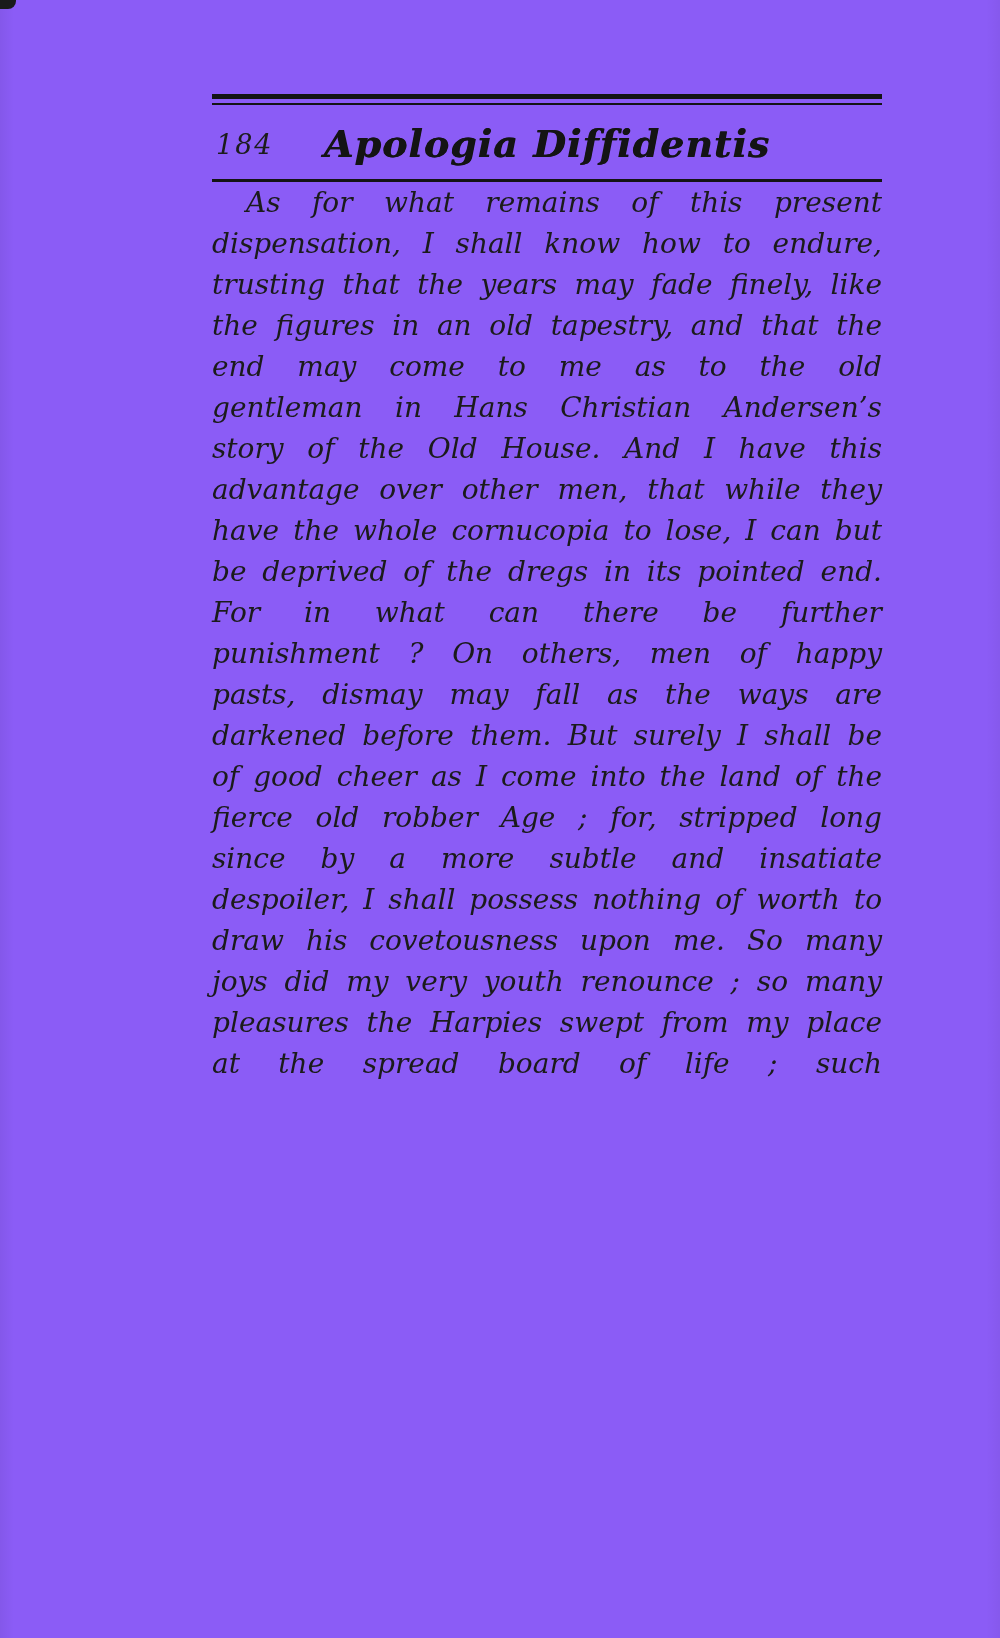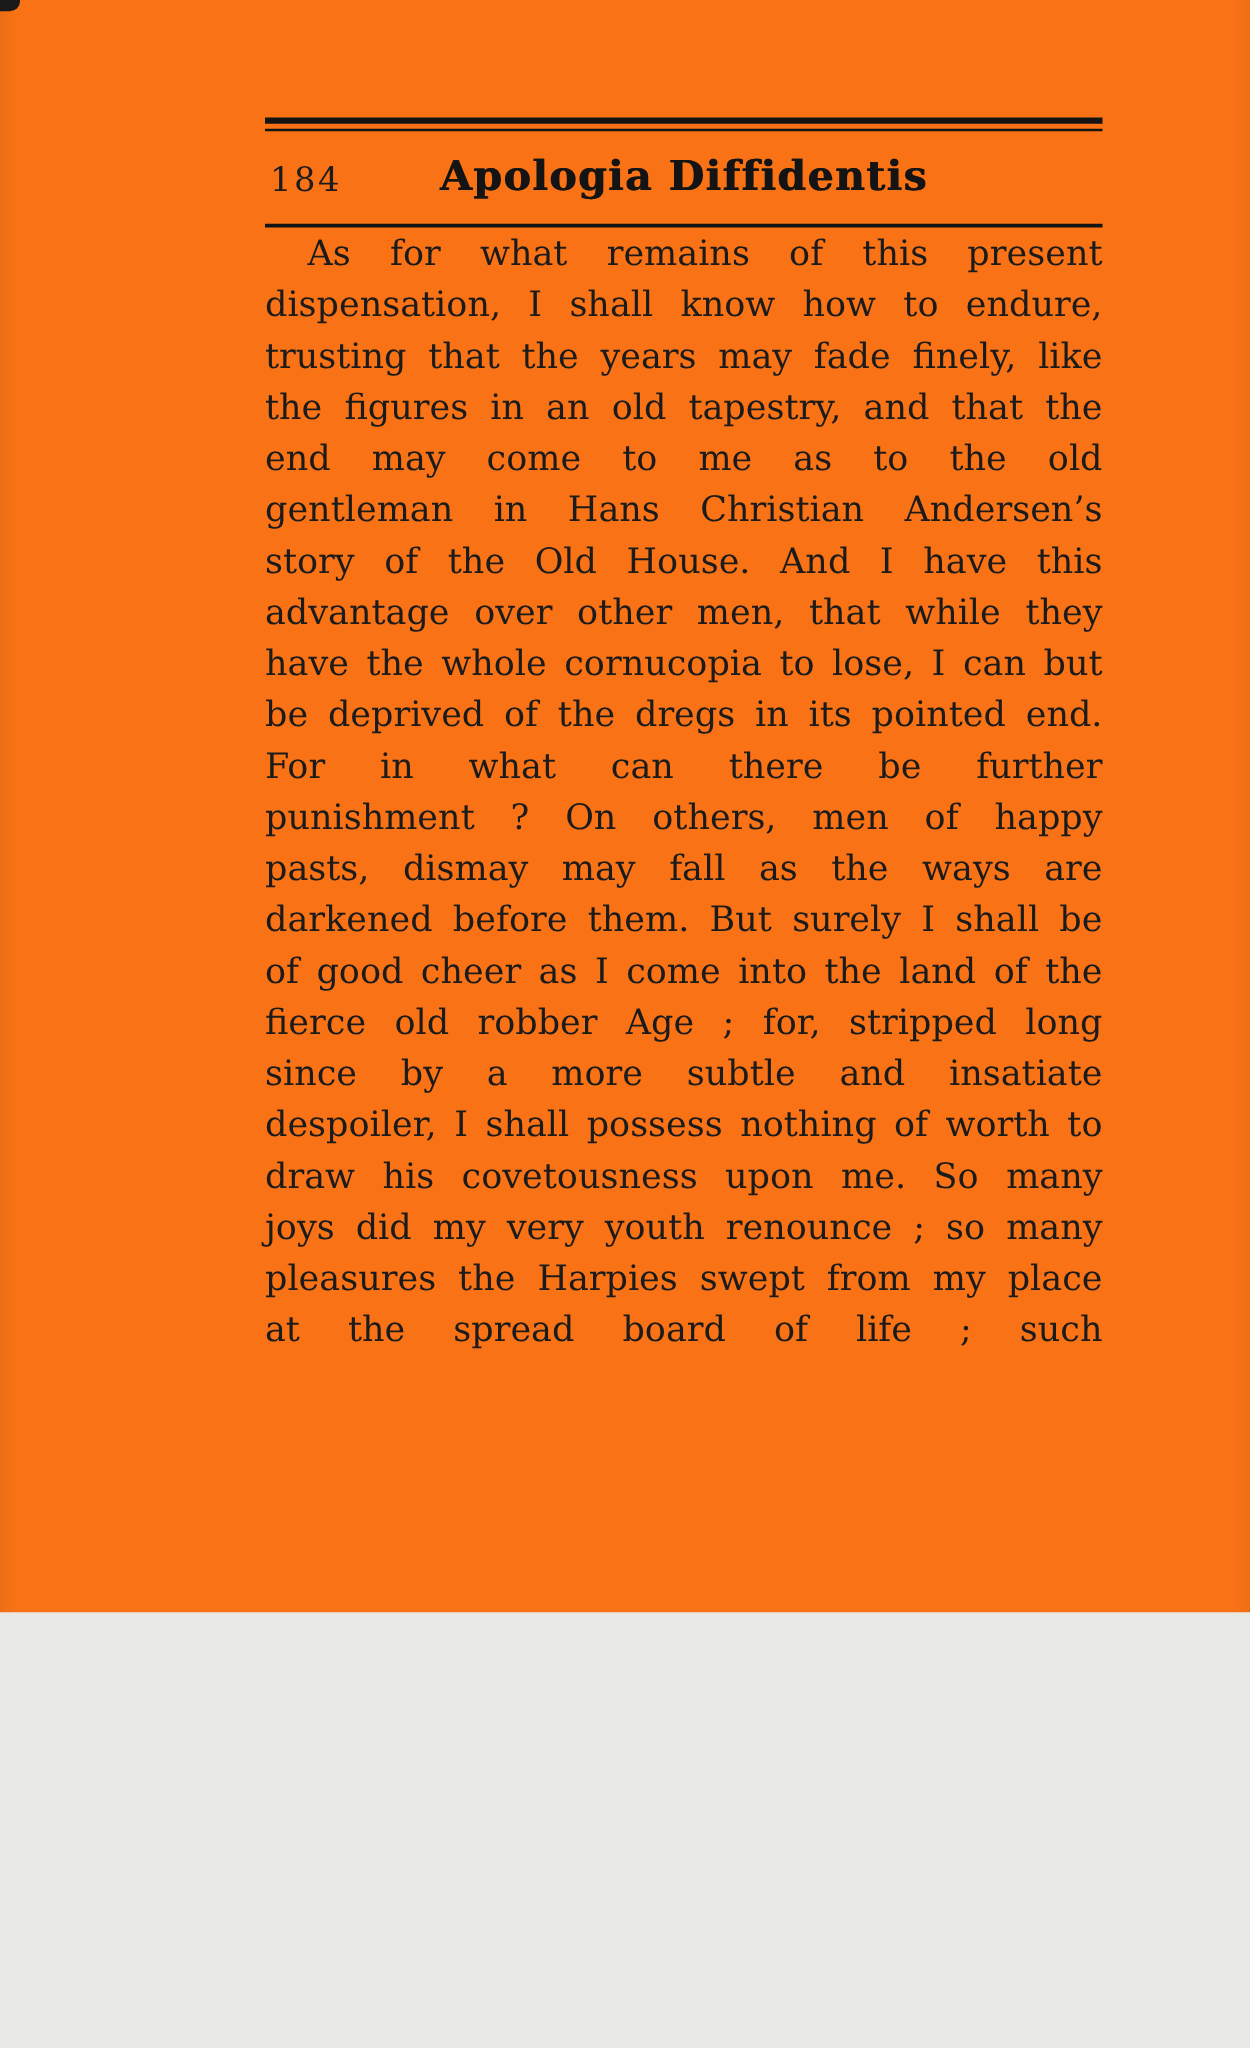--- a/index.html
+++ b/index.html
@@ -3,26 +3,27 @@
 <meta charset="utf-8">
 <style>
   html, body {
     margin: 0;
     padding: 0;
     background: #e8e8e4;
   }
   .page {
     position: relative;
     width: 1000px;
-    height: 1290px;
+    height: 1638px;
     margin: 0 auto;
-    background: #f97316;
+    background: #8b5cf6;
     overflow: hidden;
     font-family: "DejaVu Serif", "Liberation Serif", serif;
     color: #1b1b1b;
+    font-style: italic;
   }
   
   .page::before {
     content: "";
     position: absolute;
     inset: 0;
     background: linear-gradient(90deg, rgba(0,0,0,0.05) 0px, rgba(0,0,0,0) 14px, rgba(0,0,0,0) 986px, rgba(0,0,0,0.04) 1000px);
     pointer-events: none;
   }
   .scan-artifact {
@@ -58,21 +59,21 @@
     font-size: 27px;
     letter-spacing: 2px;
     color: #1c1c1c;
   }
   .title {
     position: absolute;
     left: 0;
     right: 0;
     top: 0;
     text-align: center;
-    font-size: 33px;
+    font-size: 38px;
     font-weight: 700;
     letter-spacing: 1px;
     color: #141414;
     
     text-shadow: 0.6px 0 0 #141414;
   }
   .rule-single {
     margin-top: 8px;
     border-top: 3px solid #141414;
   }

